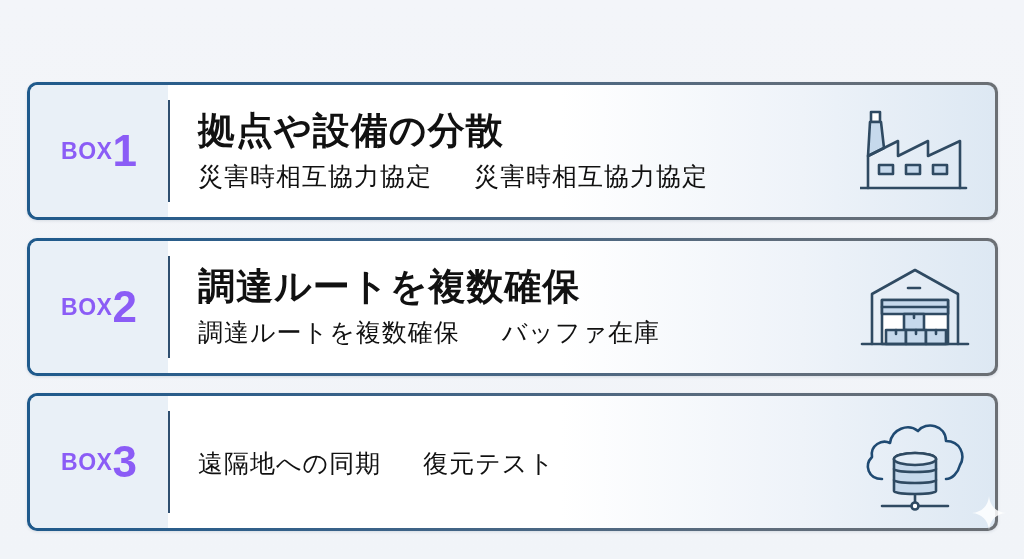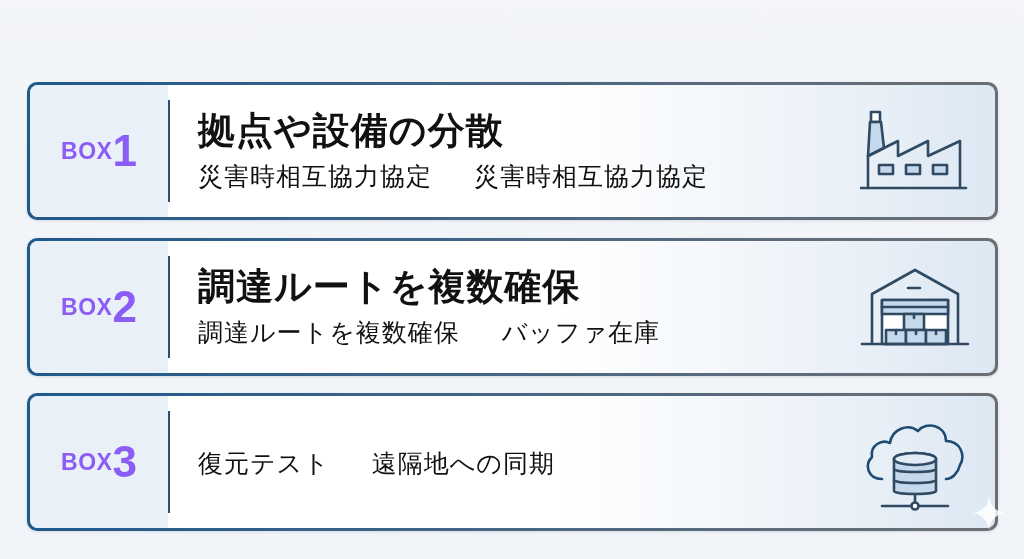--- a/index.html
+++ b/index.html
@@ -167,22 +167,22 @@
 
 <div class="box" style="top:393px;">
   <div class="box-inner">
     <div class="num-panel">
       <div class="box-label">BOX</div>
       <div class="box-num">3</div>
     </div>
     <div class="divider"></div>
     <div class="content">
       <div class="subs">
+        <span>遠隔地への同期</span>
         <span>復元テスト</span>
-        <span>遠隔地への同期</span>
       </div>
     </div>
     <div class="icon-wrap">
       <svg viewBox="0 0 110 110" fill="none" stroke="#2f4a62" stroke-width="2.6" stroke-linejoin="round" stroke-linecap="round">
         <path d="M22 72 C8 72 4 58 12 50 C10 38 22 32 30 36 C32 22 48 16 58 24 C66 14 86 18 86 34 C100 34 106 48 100 58 C98 66 92 72 86 72" stroke="#1f4a72"></path>
         <ellipse cx="55" cy="52" rx="21" ry="6" fill="#c6d9ec"></ellipse>
         <path d="M34 52 L34 84 C34 88 76 88 76 84 L76 52" fill="#c6d9ec"></path>
         <path d="M34 62 C34 66 76 66 76 62"></path>
         <path d="M34 73 C34 77 76 77 76 73"></path>
         <ellipse cx="55" cy="52" rx="21" ry="6" fill="#e3edf7"></ellipse>

